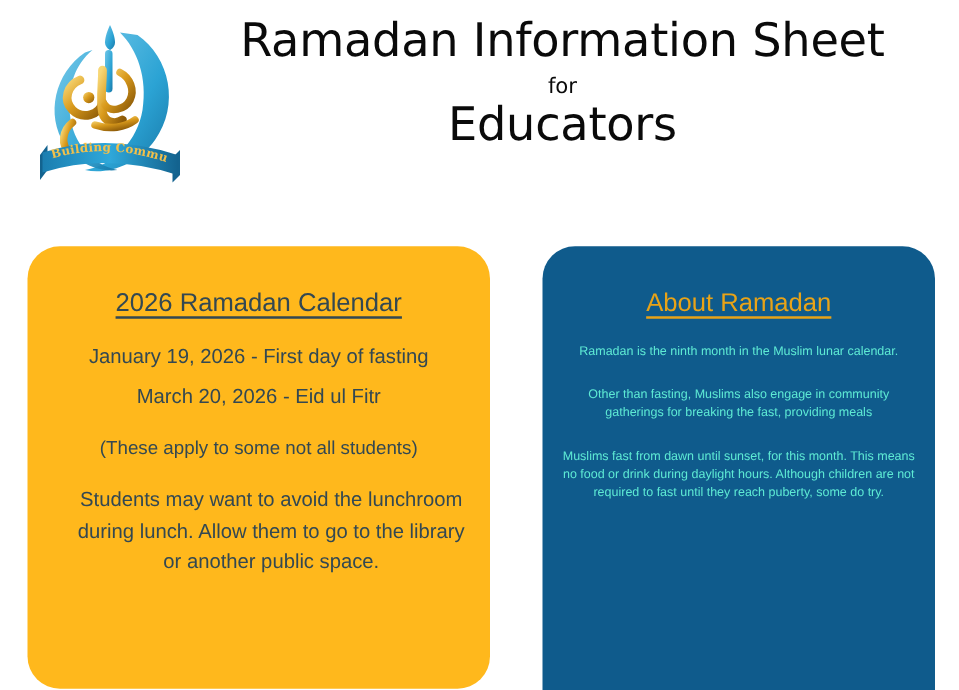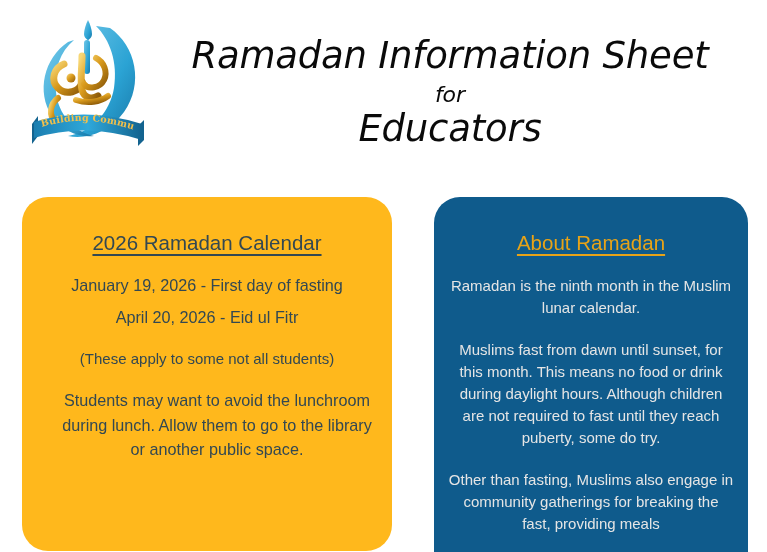--- a/index.html
+++ b/index.html
@@ -32,38 +32,37 @@
     position: absolute;
     left: 24px;
     top: 12px;
     width: 122px;
     height: 152px;
   }
 
   .title-block {
     position: absolute;
     left: 150px;
-    top: 35px;
+    top: 12px;
     width: 600px;
     text-align: center;
-    font-style: italic;
   }
 
   .main-title {
     font-family: "DejaVu Sans", sans-serif;
     font-size: 37px;
     font-weight: 400;
     line-height: 1.12;
     color: #0a0a0a;
     letter-spacing: -0.2px;
   }
 
   .for-line {
     font-family: "DejaVu Sans", sans-serif;
-    font-size: 22px;
+    font-size: 17px;
     font-weight: 400;
     color: #0a0a0a;
     margin-top: 7px;
     line-height: 1.1;
   }
 
   .sub-title {
     font-family: "DejaVu Sans", sans-serif;
     font-size: 37px;
     font-weight: 400;
@@ -121,22 +120,22 @@
     line-height: 1.50;
     font-weight: 400;
   }
 
   .card-orange .card-para {
     font-size: 16.2px;
     color: #334852;
   }
 
   .card-blue .card-para {
-    font-size: 15px;
-    color: #e5e5e5;
+    font-size: 10px;
+    color: #5eead4;
     line-height: 1.47;
   }
 
   .dates-block { margin-top: 17px; }
   .dates-block .date-line { margin-bottom: 8px; }
   .dates-block .date-line:last-child { margin-bottom: 0; }
 
   .subnote {
     text-align: center;
     font-size: 15px;
@@ -212,33 +211,33 @@
       <div class="sub-title">Educators</div>
     </div>
   </div>
 
   <div class="card card-orange">
 
     <div class="card-heading heading-1-orange">2026 Ramadan Calendar</div>
 
     <div class="dates-block">
       <div class="card-para date-line">January 19, 2026 - First day  of fasting</div>
-      <div class="card-para date-line">April 20, 2026 - Eid ul Fitr</div>
+      <div class="card-para date-line">March 20, 2026 - Eid ul Fitr</div>
     </div>
 
 
     <div class="subnote">(These apply to some not all students)</div>
 
     <div class="card-para tips-body">Students may want to avoid the lunchroom during lunch. Allow them to go to the library or another public space.</div>
   </div>
 
   <div class="card card-blue">
 
     <div class="card-heading heading-1-blue">About Ramadan</div>
 
     <div class="card-para blue-para-1">Ramadan is the ninth month in the Muslim lunar calendar.</div>
 
+    <div class="card-para blue-para-3">Other than fasting, Muslims also engage in community gatherings for breaking the fast, providing meals</div>
+
     <div class="card-para blue-para-2">Muslims fast from dawn until sunset, for this month. This means no food or drink during daylight hours. Although children are not required to fast until they reach puberty, some do try.</div>
-
-    <div class="card-para blue-para-3">Other than fasting, Muslims also engage in community gatherings for breaking the fast, providing meals</div>
   </div>
 
 </div>
 
 </body></html>

